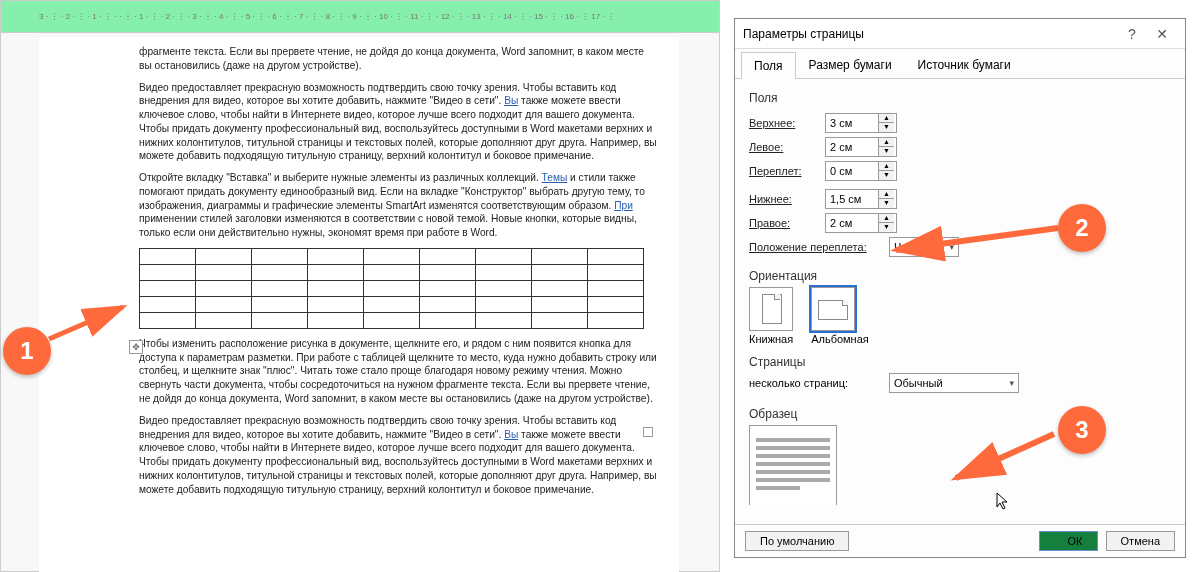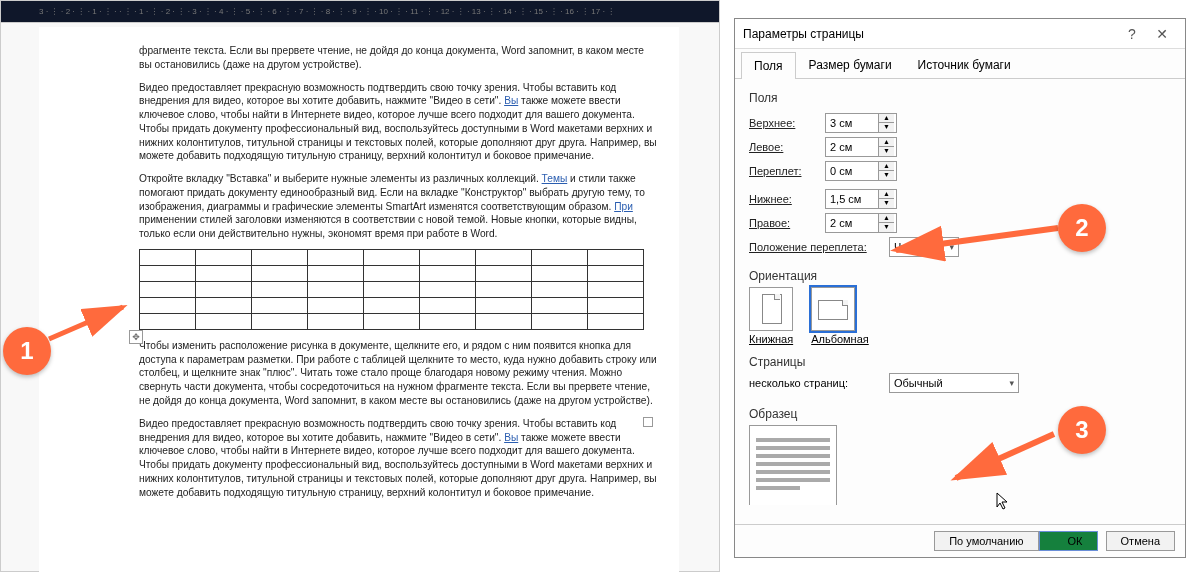--- a/index.html
+++ b/index.html
@@ -1,23 +1,23 @@
 <!DOCTYPE html>
 <html><head>
 <meta charset="utf-8">
 <style>
   * { box-sizing: border-box; }
   body { margin: 0; font-family: "Segoe UI", Tahoma, sans-serif; font-size: 11px; background: #fff; overflow: hidden; }
   .root { display: flex; width: 1200px; height: 572px; }
 
   
   .doc-wrap { flex: 0 0 720px; position: relative; border: 1px solid #ccc; background: #f8f8f8; }
-  .ruler { height: 22px; background: #0f172a; border-bottom: 1px solid #ccc; position: relative; font-size: 8px; color: #777; display:flex; align-items:center; padding-left:38px; }
+  .ruler { height: 32px; background: #86efac; border-bottom: 1px solid #ccc; position: relative; font-size: 8px; color: #777; display:flex; align-items:center; padding-left:38px; }
   .page { background: #fff; margin: 4px 40px 0 38px; padding: 8px 20px 8px 100px; height: 548px; overflow: hidden; position: relative; }
-  .para { font-size: 10.2px; line-height: 1.35; color: #222; margin: 9px 0 8px 0; }
+  .para { font-size: 10.2px; line-height: 1.35; color: #222; margin: 0 0 8px 0; }
   .para a { color:#2a5db0; text-decoration: underline; }
   .word-table { border-collapse: collapse; margin: 4px 0 8px 0; }
   .word-table td { border: 1px solid #333; width: 56px; height: 16px; background: #fff; }
   .table-handle { position:absolute; left:90px; width:14px; height:14px; border:1px solid #999; background:#fff; font-size:9px; text-align:center; line-height:12px; color:#666; cursor:move; }
   .resize-handle { position:absolute; width:10px; height:10px; border:1px solid #999; background:#fff; }
 
   
   .dialog-outer { flex:1; position:relative; padding:18px 14px 6px 14px; background:#fff; }
   .dialog { position:absolute; left:14px; top:18px; right:14px; bottom:14px; border:1px solid #888; background:#fdfdfd; display:flex; flex-direction:column; }
   .titlebar { display:flex; align-items:center; height:30px; padding:0 8px; background:#fff; border-bottom:1px solid #ddd; }
@@ -37,27 +37,27 @@
   .spinner-btns div { height:9px; border-left:1px solid #999; text-align:center; font-size:7px; line-height:8px; background:#f2f2f2; cursor:pointer; }
   .spinner-btns div:first-child { border-bottom:1px solid #999; }
   .two-col { display:flex;flex-direction:column; }
   .two-col .col { flex:1; }
   .orient { display:flex; gap:18px; margin:4px 0 10px 0; }
   .orient-item { text-align:center; cursor:pointer; }
   .orient-item .pic { width:44px; height:44px; border:1px solid #999; background:#fff; margin-bottom:2px; position:relative; }
   .orient-item.active .pic { outline:2px solid #2a6fd6; }
   .orient-item .pg { position:absolute; background:#fff; border:1px solid #888; }
   .orient-item .corner { position:absolute; width:6px;height:6px;border-bottom:1px solid #888;border-left:1px solid #888;right:0;top:0;background:#f4f4f4;}
-  .orient-label { text-decoration: underline; font-size:11px; }
+  .orient-label { font-size:11px; }
   .select { border:1px solid #999; background:#fff; height:20px; padding:0 18px 0 4px; font-size:11px; position:relative; min-width:100px; display:inline-flex; align-items:center; cursor:pointer;}
   .select::after { content:"▾"; position:absolute; right:4px; font-size:9px; color:#555; }
   .select.sel-hl { background:#2a6fd6; color:#fff; border-color:#2a6fd6;margin-top:28px; }
   .preview-box { width:88px; height:104px; border:1px solid #999; background:#fff; padding:8px 6px; }
   .preview-box .line { height:4px; background:#aaa; margin:4px 0; }
-  .buttons { display:flex; justify-content:flex-end; align-items:center; padding:6px 10px; border-top:1px solid #ccc;margin-top:19px; }
+  .buttons { display:flex; justify-content:space-between; align-items:center; padding:6px 10px; border-top:1px solid #ccc;margin-top:19px; }
   .buttons .left { }
   .buttons button { font-size:11px; padding:3px 14px; border:1px solid #999; background:#f2f2f2; cursor:pointer; }
   .buttons .right { display:flex; gap:8px; }
   .buttons .ok { background:#15803d; border-color:#6a8ed8;padding-left:28px; }
 
   
   .callout { position:absolute; width:48px; height:48px; border-radius:50%; background:#ff6a3d; color:#fff; font-size:24px; font-weight:bold; display:flex; align-items:center; justify-content:center; box-shadow:0 2px 4px rgba(0,0,0,.25); z-index:30; }
   .arrow { position:absolute; z-index:29; }
   .dialog-outer .torn { position:absolute; left:0; right:0; height:10px; background:
      repeating-linear-gradient(90deg,#fff 0 8px,transparent 8px 14px); }

